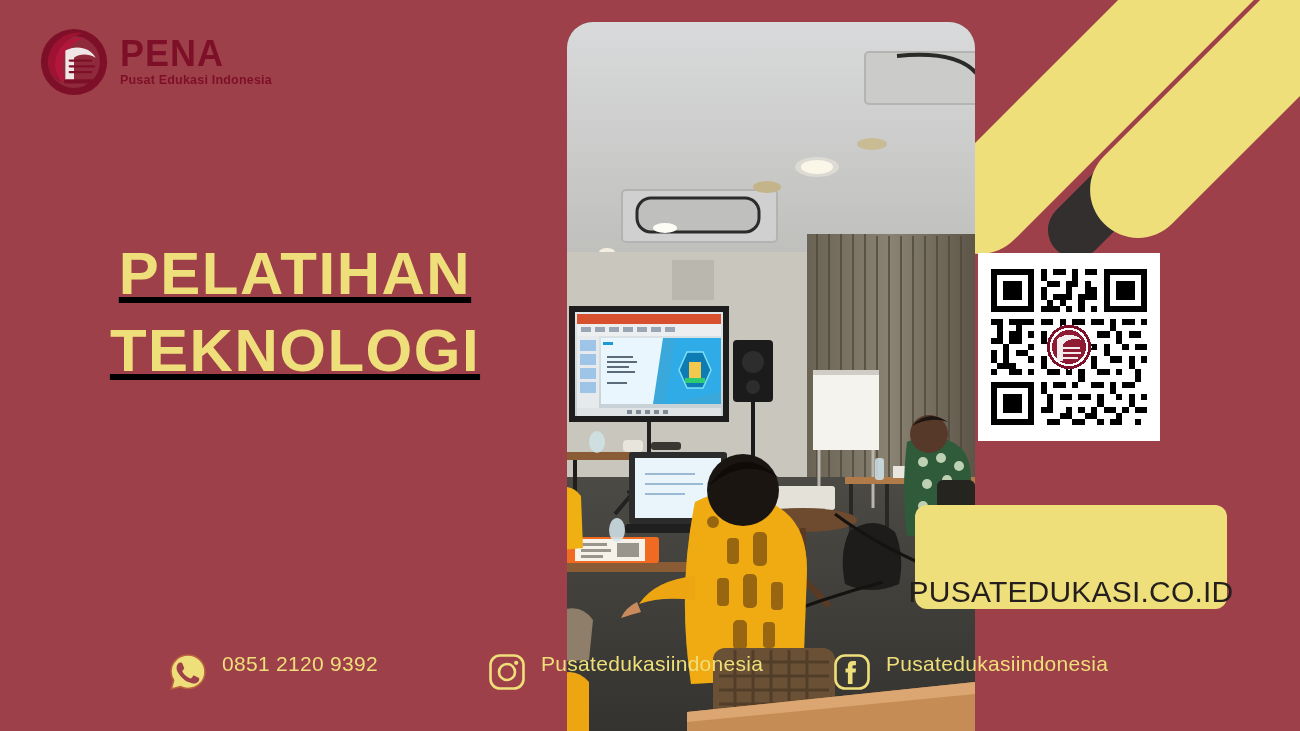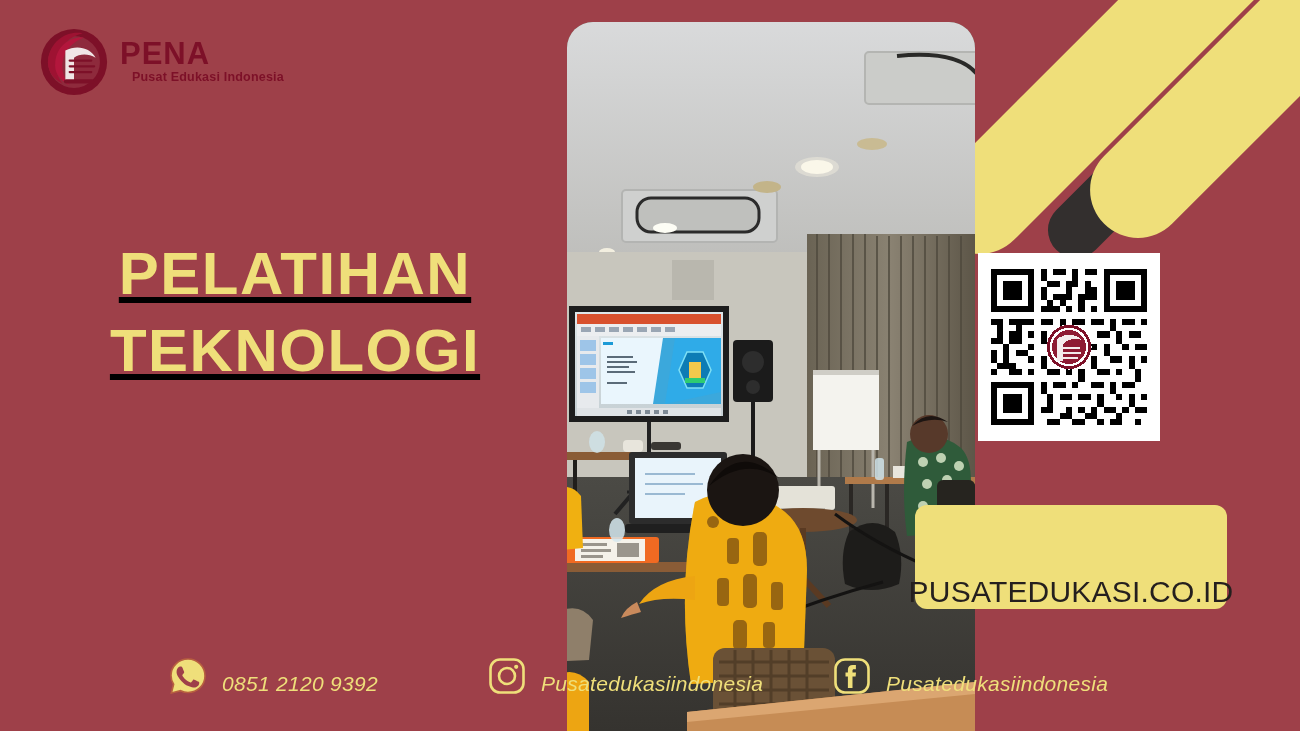--- a/index.html
+++ b/index.html
@@ -61,34 +61,33 @@
   .logo-mark {
     width: 72px; height: 72px;
     flex: 0 0 auto;
   }
   .logo-text {
     display: flex;
     flex-direction: column;
     justify-content: center;
   }
   .logo-name {
-    font-size: 31px;
+    font-size: 36px;
     font-weight: 800;
     letter-spacing: 1px;
     color: #7d1028;
     line-height: 0.92;
     margin: 0;
   }
   .logo-tag {
     font-size: 12.5px;
     font-weight: 700;
     color: #7d1028;
     letter-spacing: 0.2px;
     margin-top: 2px;
-    margin-left: 12px;
   }
 
   
   .headline {
     position: absolute;
     left: 60px;
     top: 236px;
     width: 470px;
     text-decoration: underline;
   }
@@ -145,24 +144,23 @@
     color: #241f1e;
     font-size: 30px;
     font-weight: 400;
     letter-spacing: 0.2px;
   }
 
   
   .contact {
     position: absolute;
     display: flex;
-    align-items: flex-end;
+    align-items: flex-start;
     gap: 14px;
     height: 44px;
-    font-style: italic;
   }
   .contact-wa  { left: 168px; top: 652px; }
   .contact-ig  { left: 487px; top: 652px; }
   .contact-fb  { left: 832px; top: 652px; }
   .contact-icon { width: 40px; height: 40px; flex: 0 0 auto; }
   .contact-icon svg { display: block; width: 100%; height: 100%; }
   .contact-label {
     color: #efdf7a;
     font-size: 21px;
     font-weight: 400;

